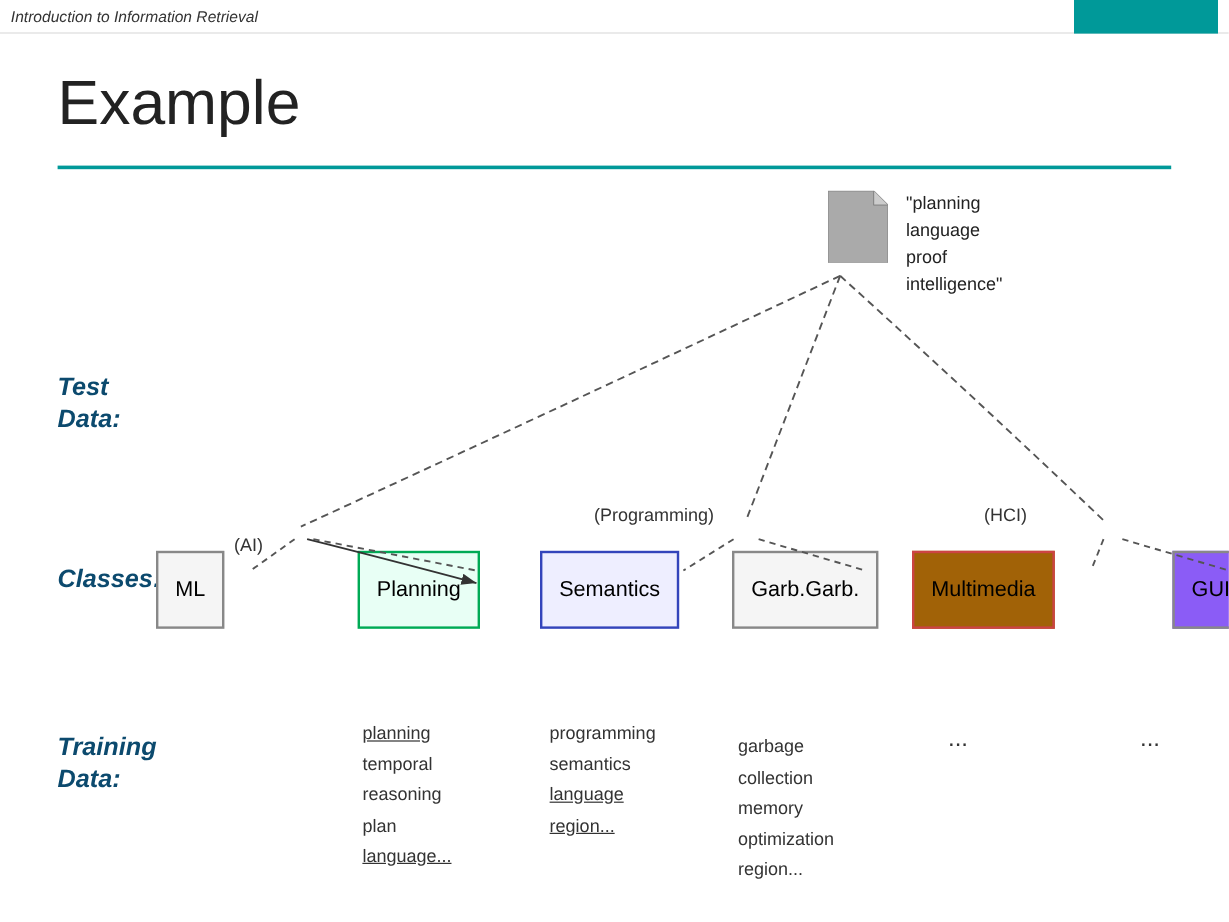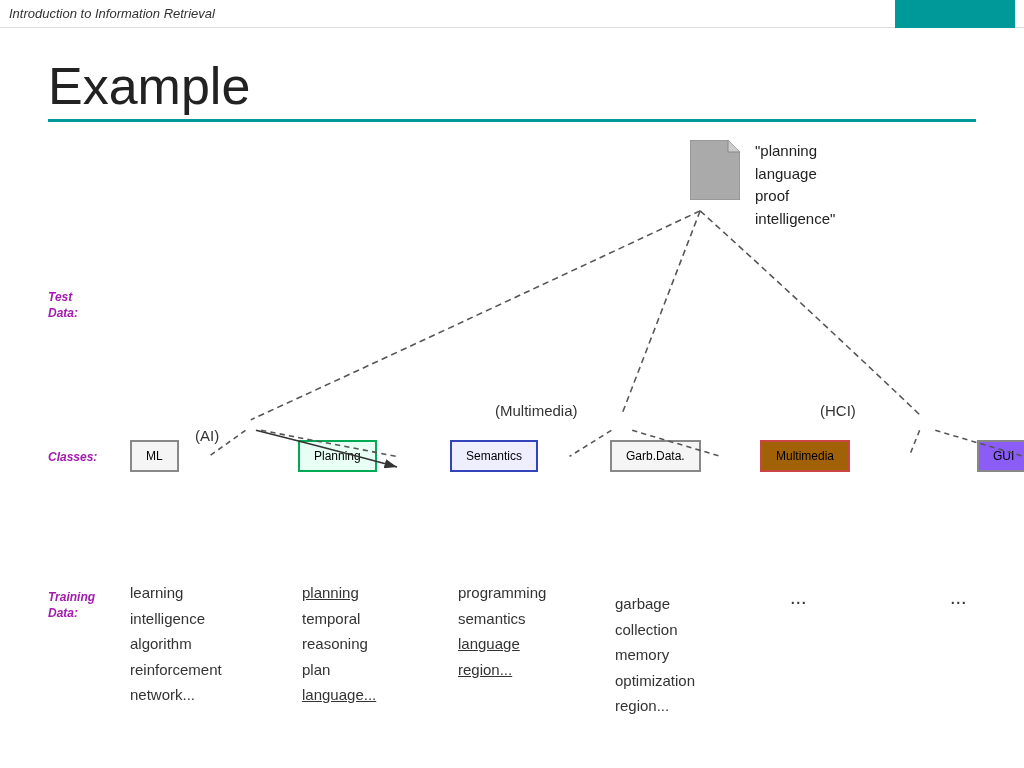--- a/index.html
+++ b/index.html
@@ -31,42 +31,42 @@
       width: 120px;
       height: 28px;
       background: #009999;
     }
 
     
     .page-title {
       font-size: 52px;
       font-weight: 300;
       color: #222;
-      padding: 28px 48px 3px 48px;
+      padding: 28px 48px 22px 48px;
     }
     .title-underline {
       height: 3px;
       background: #009999;
       margin: 0 48px 0 48px;
     }
 
     
     .main-content {
       position: relative;
       padding: 20px 48px 0 48px;
       height: calc(768px - 120px);
     }
 
     
     .row-label {
       position: absolute;
-      font-size: 12px;
+      font-size: 21px;
       font-weight: 700;
       font-style: italic;
-      color: #a21caf;
+      color: #0c4a6e;
       left: 48px;
       line-height: 1.3;
     }
 
     
     .diagram-svg {
       position: absolute;
       top: 0;
       left: 0;
       width: 100%;
@@ -97,22 +97,22 @@
     
     .class-label {
       position: absolute;
       font-size: 15px;
       color: #333;
     }
 
     
     .class-box {
       position: absolute;
-      padding: 7px 14px;
-      font-size: 12px;
+      padding: 20px 14px;
+      font-size: 18px;
       font-weight: 400;
       text-align: center;
       border: 2px solid;
     }
 
     
     .training-col {
       position: absolute;
       font-size: 15px;
       color: #333;
@@ -152,38 +152,35 @@
       <line x1="38" y1="0" x2="38" y2="12" stroke="#888" stroke-width="1"></line>
       <line x1="38" y1="12" x2="50" y2="12" stroke="#888" stroke-width="1"></line>
     </svg>
   </div>
 
   <div class="test-data-text">
     "planning<br>language<br>proof<br>intelligence"
   </div>
 
   <div class="class-label" style="top: 280px; left: 195px; margin-top: 25px;">(AI)</div>
-  <div class="class-label" style="top: 280px; left: 495px;">(Multimedia)</div>
+  <div class="class-label" style="top: 280px; left: 495px;">(Programming)</div>
   <div class="class-label" style="top: 280px; left: 820px;">(HCI)</div>
 
   <div class="class-box" style="top: 318px; left: 130px; border-color: #888; background: #f5f5f5;">ML</div>
 
   <div class="class-box" style="top: 318px; left: 298px; border-color: #00aa55; background: #e8fff5;">Planning</div>
 
   <div class="class-box" style="top: 318px; left: 450px; border-color: #3344bb; background: #eeeeff;">Semantics</div>
 
-  <div class="class-box" style="top: 318px; left: 610px; border-color: #888; background: #f5f5f5;">Garb.Data.</div>
+  <div class="class-box" style="top: 318px; left: 610px; border-color: #888; background: #f5f5f5;">Garb.Garb.</div>
 
   <div class="class-box" style="top: 318px; left: 760px; border-color: #cc4444; background: #a16207;">Multimedia</div>
 
   <div class="class-box" style="top: 318px; left: 977px; border-color: #888; background: #8b5cf6;">GUI</div>
 
-  <div class="training-col" style="top: 458px; left: 130px;">
-    learning<br>intelligence<br>algorithm<br>reinforcement<br>network...
-  </div>
 
   <div class="training-col" style="top: 458px; left: 302px;">
     <span class="underlined">planning</span><br>
     temporal<br>
     reasoning<br>
     plan<br>
     <span class="underlined">language...</span>
   </div>
 
   <div class="training-col" style="top: 458px; left: 458px;">

